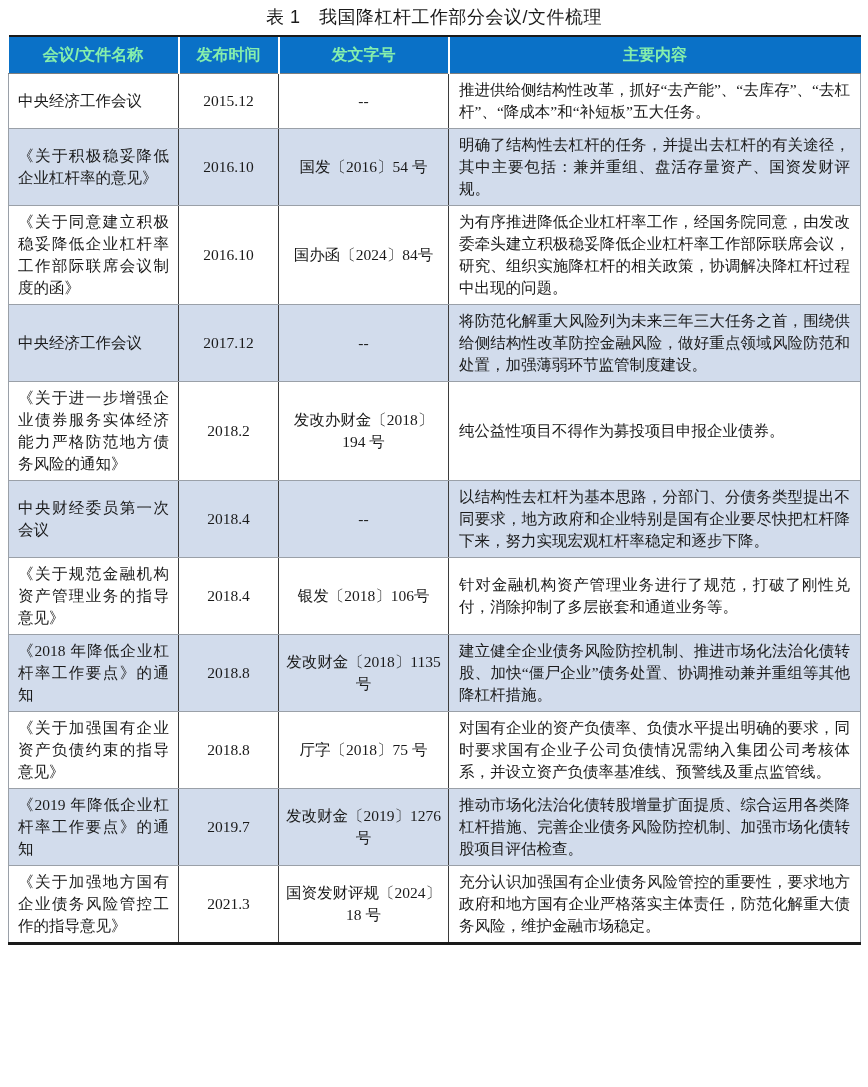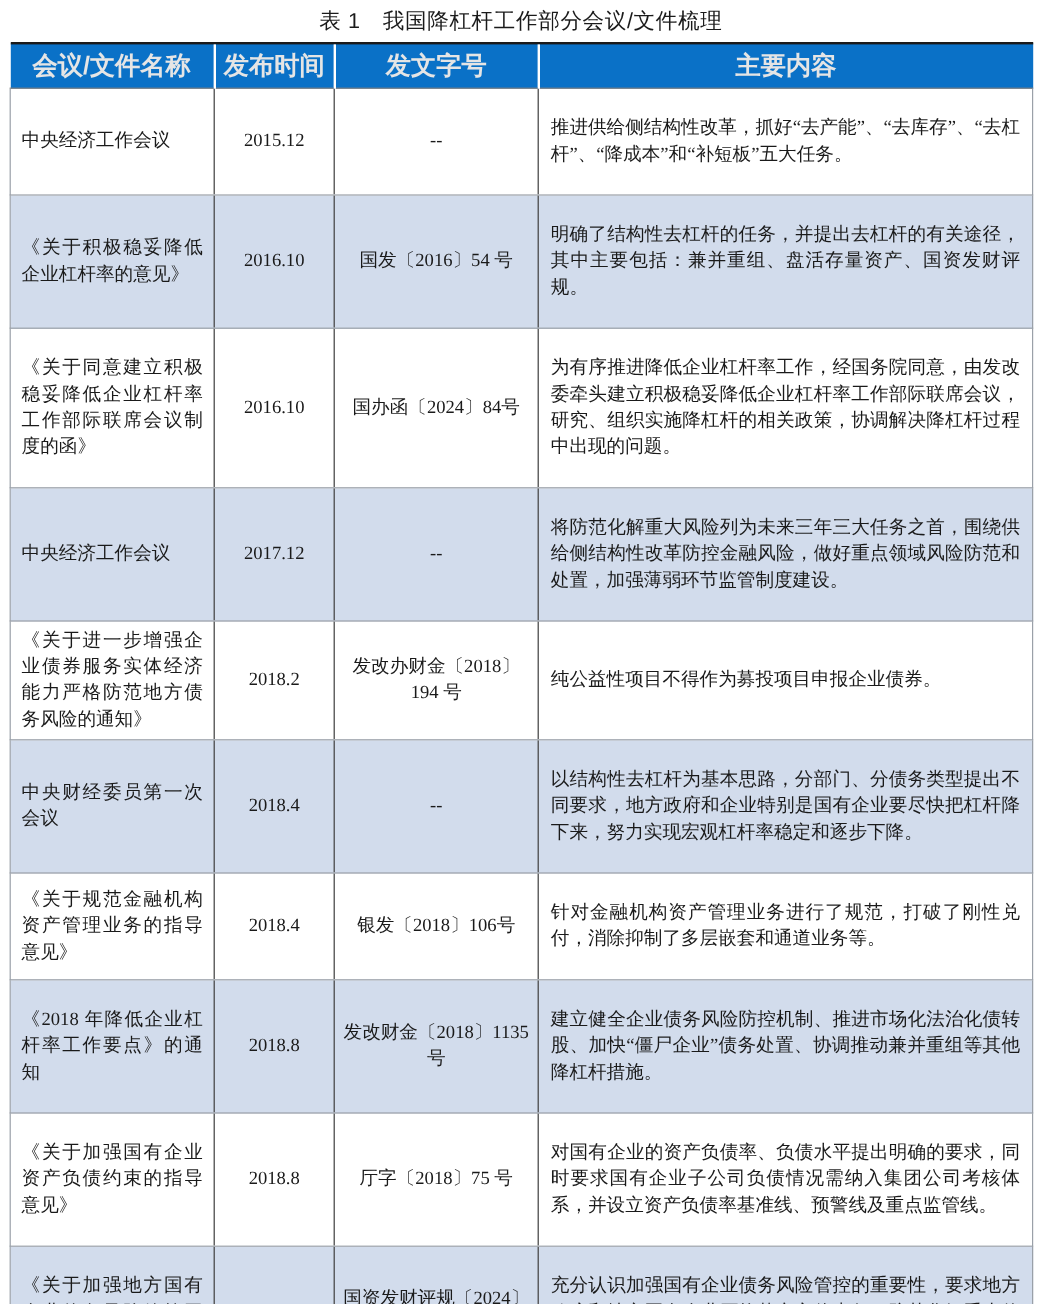--- a/index.html
+++ b/index.html
@@ -33,23 +33,23 @@
     border-spacing: 0;
     border-bottom: 3px solid #1a1a1a;
   }
   col.c-name    { width: 170px; }
   col.c-date    { width: 100px; }
   col.c-docno   { width: 170px; }
   col.c-content { width: 412px; }
 
   thead th {
     background: #0A71C7;
-    color: #e5e5e5;
+    color: #86efac;
     font-weight: bold;
-    font-size: 21px;
+    font-size: 16px;
     text-align: center;
     vertical-align: middle;
     height: 32px;
     padding: 2px 4px;
     border-top: 2px solid #1a1a1a;
     border-bottom: 1px solid #7f7f7f;
     font-family: "Liberation Sans", "DejaVu Sans", sans-serif;
   }
   thead th + th { border-left: 2px solid #ffffff; }
 
@@ -70,21 +70,21 @@
   td.col-name {
     text-align: justify;
     text-justify: inter-character;
     padding: 5px 9px;
   }
   td.col-date  { text-align: center; margin-top: 40px; }
   td.col-docno { text-align: center; padding: 5px 6px; }
   td.col-content {
     text-align: justify;
     text-justify: inter-character;
-    padding: 22px 10px;
+    padding: 5px 10px;
   }
   .source-note {
     font-size: 15px;
     line-height: 1.6;
     padding: 4px 0 0 0;
     letter-spacing: 1px;
   }
 </style>
 </head>
 <body>
@@ -164,20 +164,26 @@
     <td class="col-content">建立健全企业债务风险防控机制、推进市场化法治化债转股、加快“僵尸企业”债务处置、协调推动兼并重组等其他降杠杆措施。</td>
   </tr>
 
   <tr>
     <td class="col-name">《关于加强国有企业资产负债约束的指导意见》</td>
     <td class="col-date">2018.8</td>
     <td class="col-docno">厅字〔2018〕75 号</td>
     <td class="col-content">对国有企业的资产负债率、负债水平提出明确的要求，同时要求国有企业子公司负债情况需纳入集团公司考核体系，并设立资产负债率基准线、预警线及重点监管线。</td>
   </tr>
 
+  <tr>
+    <td class="col-name">《2019 年降低企业杠杆率工作要点》的通知</td>
+    <td class="col-date">2019.7</td>
+    <td class="col-docno">发改财金〔2019〕1276 号</td>
+    <td class="col-content">推动市场化法治化债转股增量扩面提质、综合运用各类降杠杆措施、完善企业债务风险防控机制、加强市场化债转股项目评估检查。</td>
+  </tr>
 
   <tr>
     <td class="col-name">《关于加强地方国有企业债务风险管控工作的指导意见》</td>
     <td class="col-date">2021.3</td>
     <td class="col-docno">国资发财评规〔2024〕18 号</td>
     <td class="col-content">充分认识加强国有企业债务风险管控的重要性，要求地方政府和地方国有企业严格落实主体责任，防范化解重大债务风险，维护金融市场稳定。</td>
   </tr>
 </tbody>
   </table>
 

